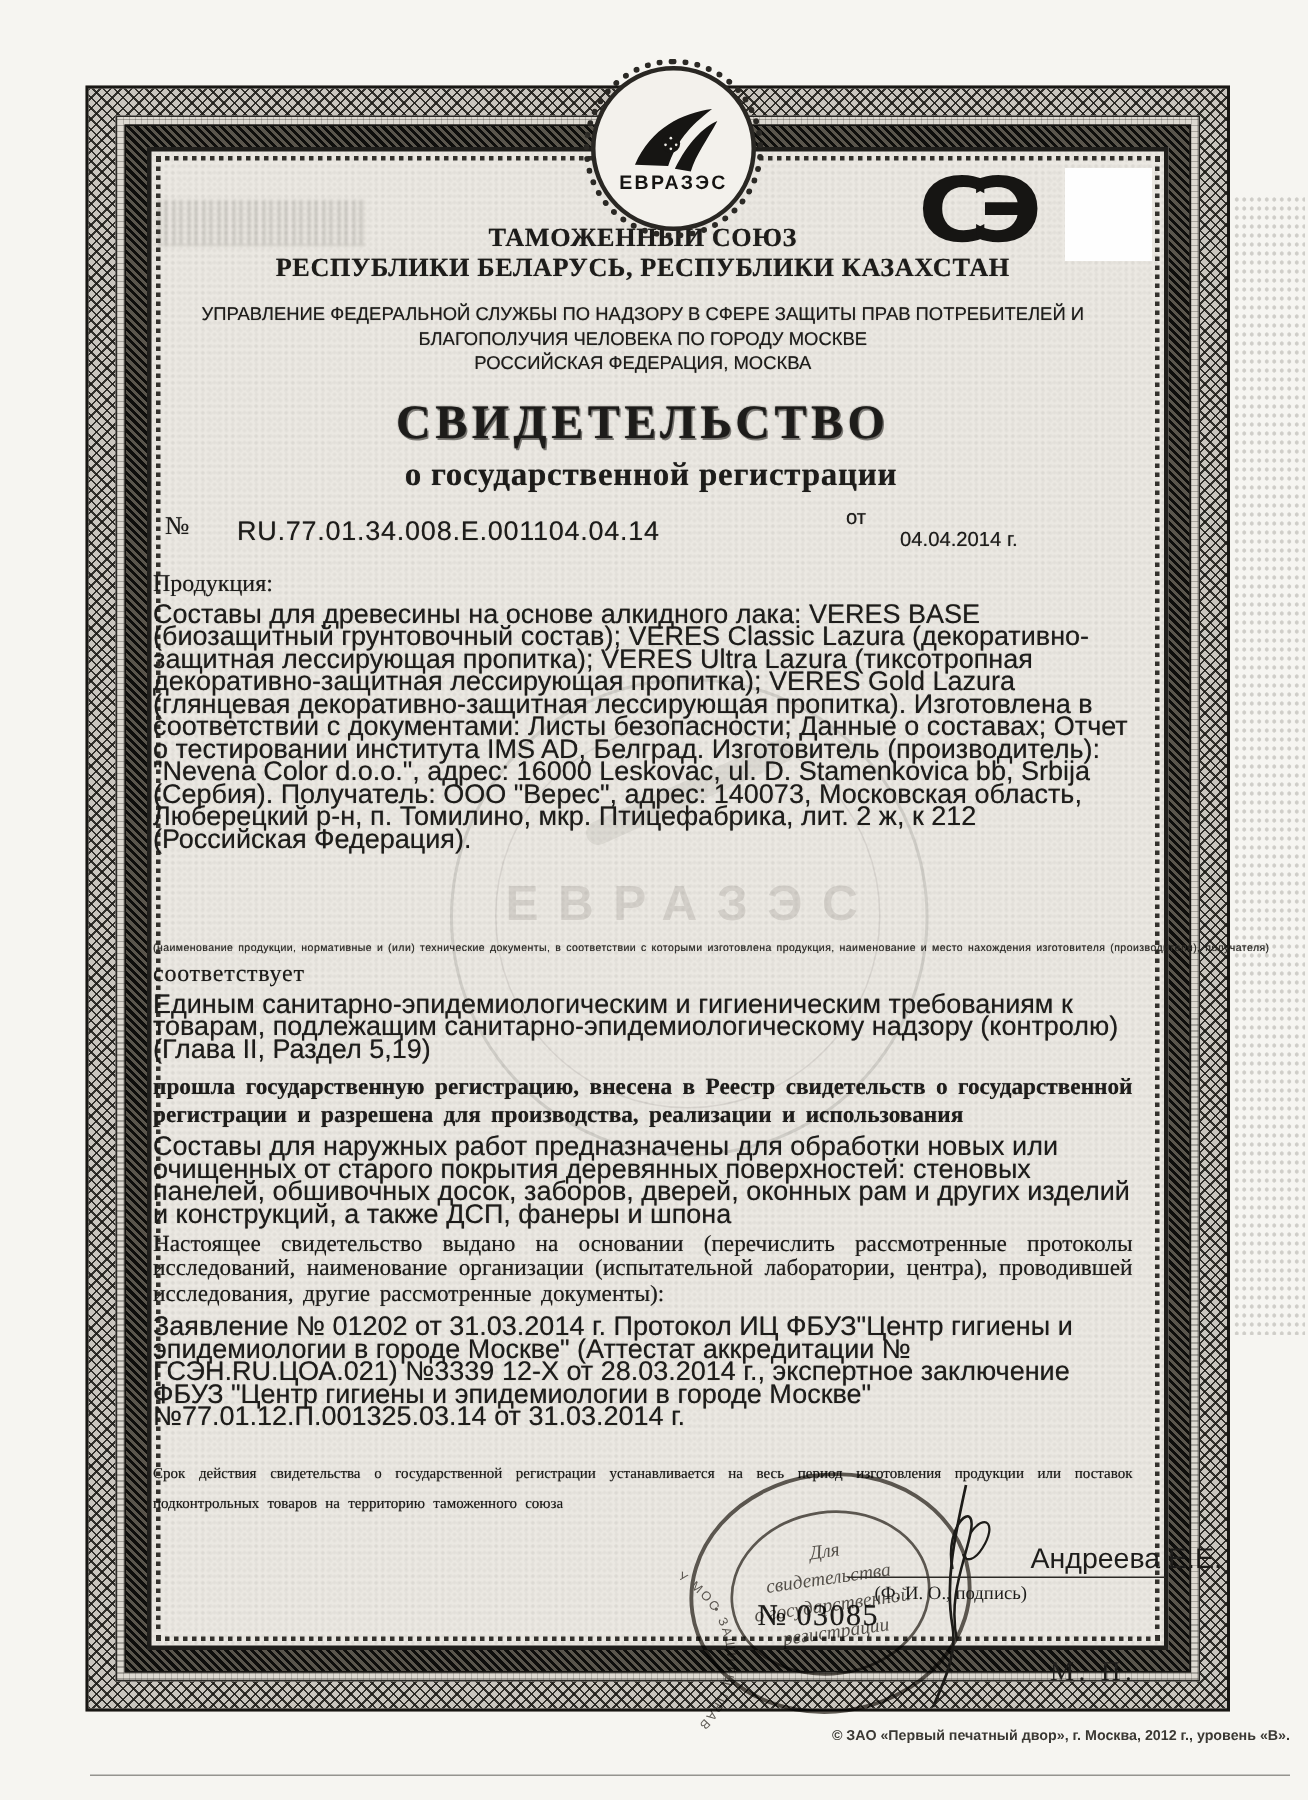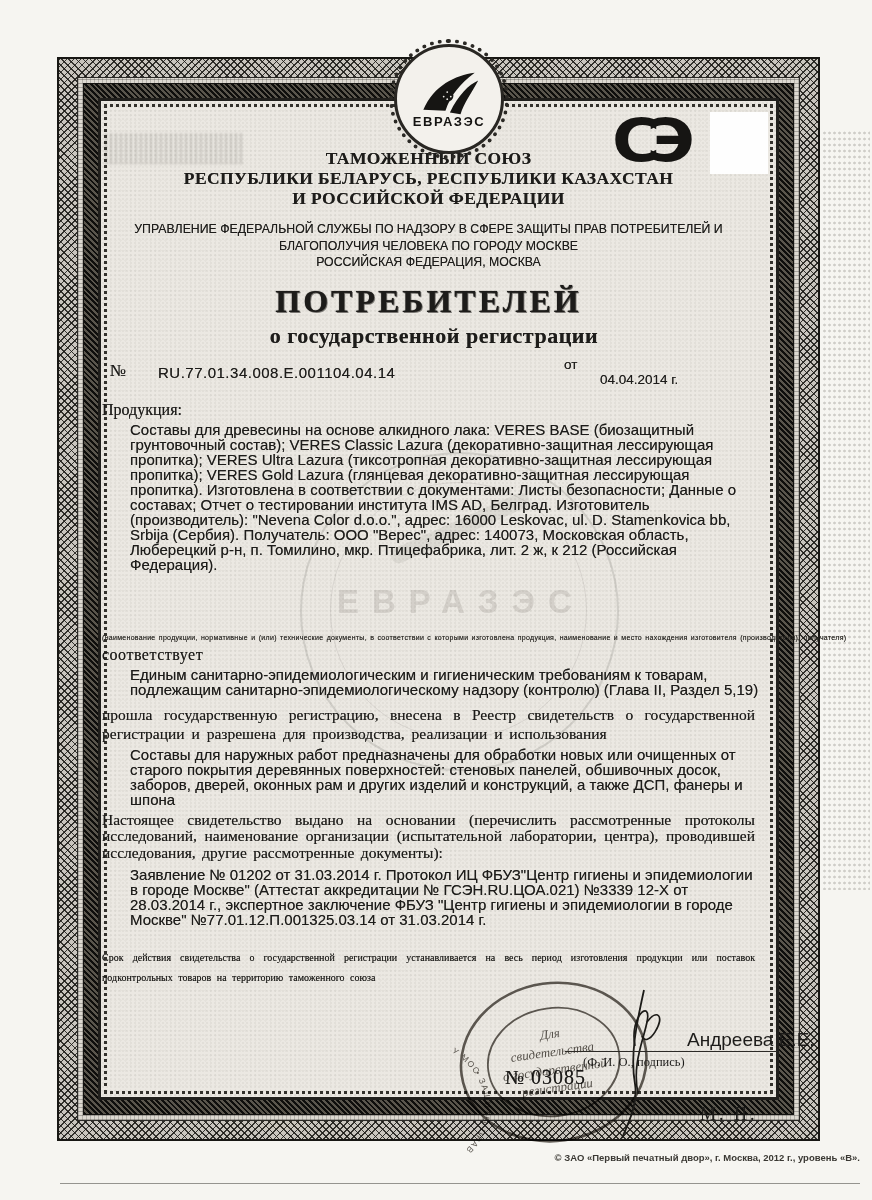--- a/index.html
+++ b/index.html
@@ -29,29 +29,29 @@
     text-shadow:0 0 .5px rgba(25,24,20,.65);}
   .union{font-weight:bold;font-size:17.5px;line-height:20px;text-align:center;letter-spacing:.4px;}
   .authority{font-family:"Liberation Sans",sans-serif;font-size:12.3px;line-height:16.5px;text-align:center;margin-top:13px;}
   .caption-tiny{font-family:"Liberation Sans",sans-serif;font-size:7.5px;letter-spacing:.55px;word-spacing:2px;
     text-align:center;white-space:nowrap;color:#2e2c28;margin-top:13px;}
   .cert-title{font-size:32px;font-weight:bold;letter-spacing:3px;text-align:center;margin-top:12px;
     text-shadow:1px 1px 0 rgba(40,38,34,.55), 0 0 1px rgba(25,24,20,.8);}
   .cert-sub{font-size:22px;font-weight:bold;text-align:center;margin-top:3px;letter-spacing:.5px;padding-left:11px;}
   .numrow{position:relative;height:38px;margin-top:8px;}
   .num-label{position:absolute;left:8px;top:4px;font-size:17px;}
-  .num-value{position:absolute;left:56px;top:7px;font-family:"Liberation Sans",sans-serif;font-size:15px;letter-spacing:.5px;}
+  .num-value{position:absolute;left:56px;top:7px;font-family:"Liberation Sans",sans-serif;font-size:18px;letter-spacing:.5px;}
   .date-label{position:absolute;left:462px;top:0;font-size:13.5px;font-family:"Liberation Sans",sans-serif;}
   .date-value{position:absolute;left:498px;top:15px;font-family:"Liberation Sans",sans-serif;font-size:13.5px;}
   .product-label{font-size:16px;margin-top:6px;}
-  .body-sans{font-family:"Liberation Sans",sans-serif;font-size:15px;line-height:15px;margin-top:3px;padding-left:28px;}
+  .body-sans{font-family:"Liberation Sans",sans-serif;font-size:18px;line-height:15px;margin-top:3px;}
   .caption-tiny2{font-family:"Liberation Sans",sans-serif;font-size:7px;letter-spacing:.3px;word-spacing:1px;
     text-align:center;white-space:nowrap;color:#2e2c28;margin-top:62px;}
   .sootv{font-size:16px;margin-top:5px;letter-spacing:.5px;}
-  .ser-par{font-size:15.5px;line-height:19.5px;text-align:justify;word-spacing:3px;margin-top:8px;}
+  .ser-par{font-size:15.5px;line-height:19.5px;text-align:justify;word-spacing:3px;margin-top:8px;font-weight:bold;}
   .ser-par2{font-size:15.5px;line-height:16.5px;text-align:justify;word-spacing:2.5px;margin-top:5px;}
   .validity{font-size:10px;line-height:20px;text-align:justify;word-spacing:3px;margin-top:21px;}
 
   
   .emblem{left:394px;top:44px;width:104px;height:104px;border-radius:50%;background:#f3f1ec;
     border:3px solid #292723;outline:4px dotted #2b2925;outline-offset:1px;z-index:5;
     display:flex;flex-direction:column;align-items:center;justify-content:center;}
   .emblem-label{font-family:"Liberation Sans",sans-serif;font-weight:bold;font-size:13px;letter-spacing:1.5px;color:#151412;margin-top:-2px;}
 
   
@@ -125,30 +125,29 @@
     <div class="emblem-label">ЕВРАЗЭС</div>
   </div>
 
   <div class="abs se-mark">СЭ</div>
   <div class="abs blank-patch"></div>
 
   <div class="content">
     <div style="height:46px"></div>
     <div class="union">ТАМОЖЕННЫЙ СОЮЗ</div>
     <div class="union">РЕСПУБЛИКИ БЕЛАРУСЬ, РЕСПУБЛИКИ КАЗАХСТАН</div>
-    <div class="union">И РОССИЙСКОЙ ФЕДЕРАЦИИ</div>
 
     <div class="authority">
       <div>УПРАВЛЕНИЕ ФЕДЕРАЛЬНОЙ СЛУЖБЫ ПО НАДЗОРУ В СФЕРЕ ЗАЩИТЫ ПРАВ ПОТРЕБИТЕЛЕЙ И</div>
       <div>БЛАГОПОЛУЧИЯ ЧЕЛОВЕКА ПО ГОРОДУ МОСКВЕ</div>
       <div>РОССИЙСКАЯ ФЕДЕРАЦИЯ, МОСКВА</div>
     </div>
 
 
-    <div class="cert-title">ПОТРЕБИТЕЛЕЙ</div>
+    <div class="cert-title">СВИДЕТЕЛЬСТВО</div>
     <div class="cert-sub">о государственной регистрации</div>
 
     <div class="numrow">
       <span class="num-label">№</span>
       <span class="num-value">RU.77.01.34.008.E.001104.04.14</span>
       <span class="date-label">от</span>
       <span class="date-value">04.04.2014 г.</span>
     </div>
 
     <div class="product-label">Продукция:</div>

